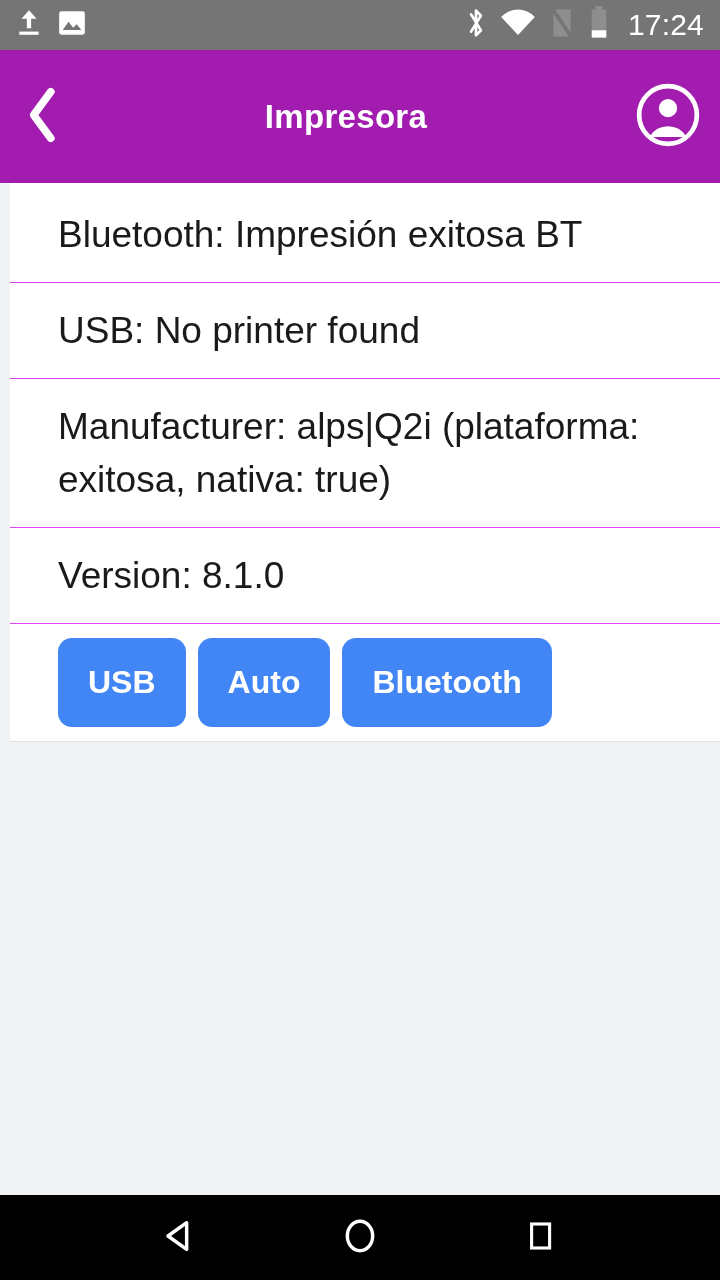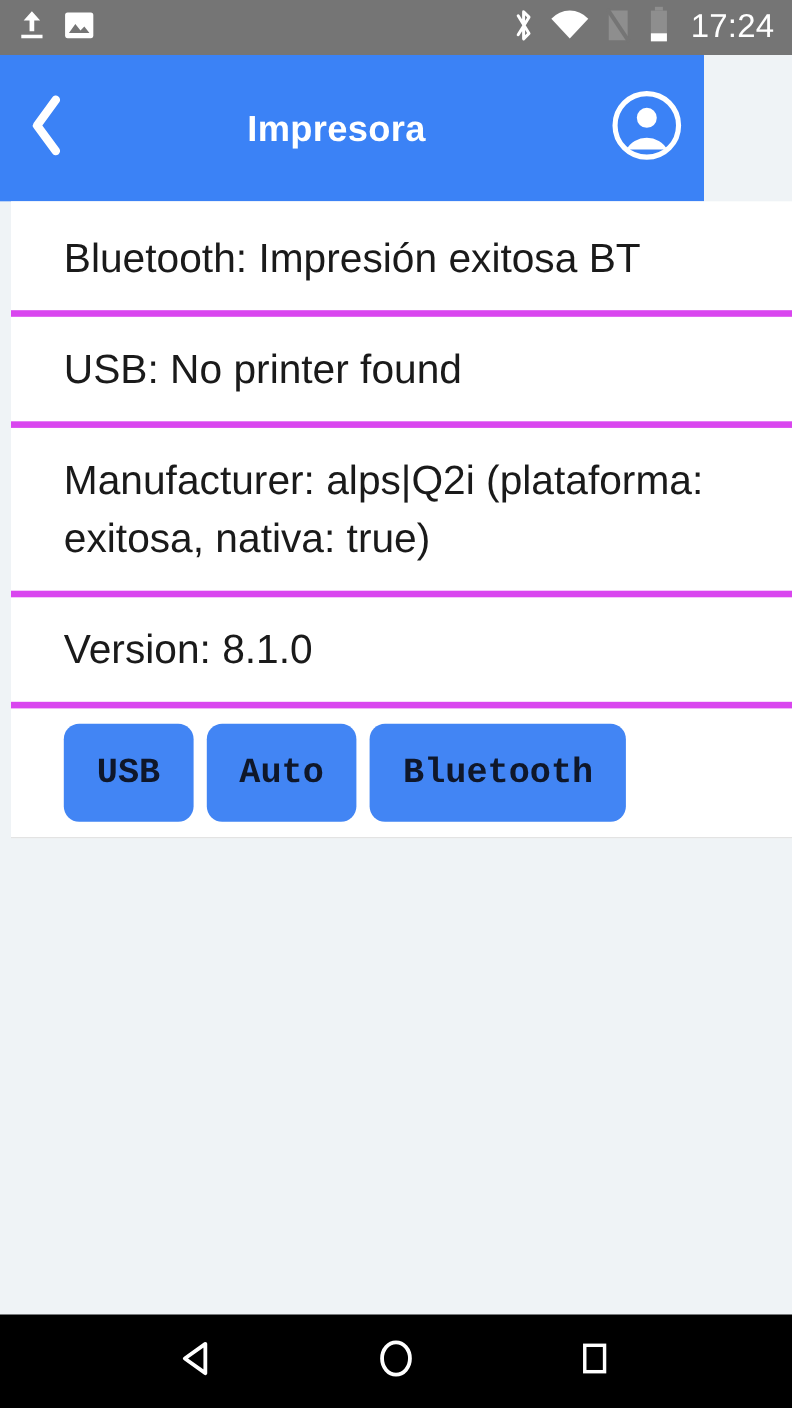--- a/index.html
+++ b/index.html
@@ -21,22 +21,22 @@
   .sb-left { display:flex; align-items:center; gap:16px; }
   .sb-right { margin-left:auto; display:flex; align-items:center; gap:13px; }
   .sb-time {
     color:#fff; font-size:30px; font-weight:400;
     letter-spacing:0.2px; margin-left:5px;
   }
   .ico { display:block; }
 
   
   .appbar {
-    position:absolute; top:50px; left:0; width:640px; height:133px;
-    background:#3b82f6;
+    position:absolute; top:50px; left:0; width:720px; height:133px;
+    background:#a21caf;
     display:flex; align-items:center;
   }
   .back-btn {
     width:86px; height:100%;
     display:flex; align-items:center; justify-content:center;
     cursor:pointer;
   }
   .appbar-title {
     flex:1; text-align:center;
     color:#fff; font-size:33px; font-weight:bold;
@@ -51,46 +51,46 @@
 
   
   .card {
     position:absolute; top:183px; left:10px;
     width:710px;
     background:#fff;
     padding-top:4px;
   }
   .row {
     padding:22px 48px 20px 48px;
-    border-bottom:6px solid #d946ef;
+    border-bottom:1px solid #d946ef;
   }
   .row-text {
     font-size:37px;
     line-height:1.43;
     color:#1a1a1a;
     font-weight:400;
     word-wrap:break-word;
   }
   .btn-row {
     padding:14px 0 14px 48px;
     border-bottom:1px solid #e0e0e0;
     display:flex; align-items:center; gap:12px;
     overflow:hidden;
   }
   .btn {
     background:#4285f4;
-    color:#0f172a;
+    color:#ffffff;
     font-size:32px;
     font-weight:bold;
     border:none;
     border-radius:14px;
     padding:26px 30px;
     white-space:nowrap;
     cursor:pointer;
-    font-family:Liberation Mono, monospace;
+    font-family:Liberation Sans, sans-serif;
   }
 
   
   .navbar {
     position:absolute; bottom:0; left:0; width:720px; height:85px;
     background:#000;
     display:flex; align-items:center; justify-content:space-around;
     padding:0 90px;
   }
   .nav-btn {

